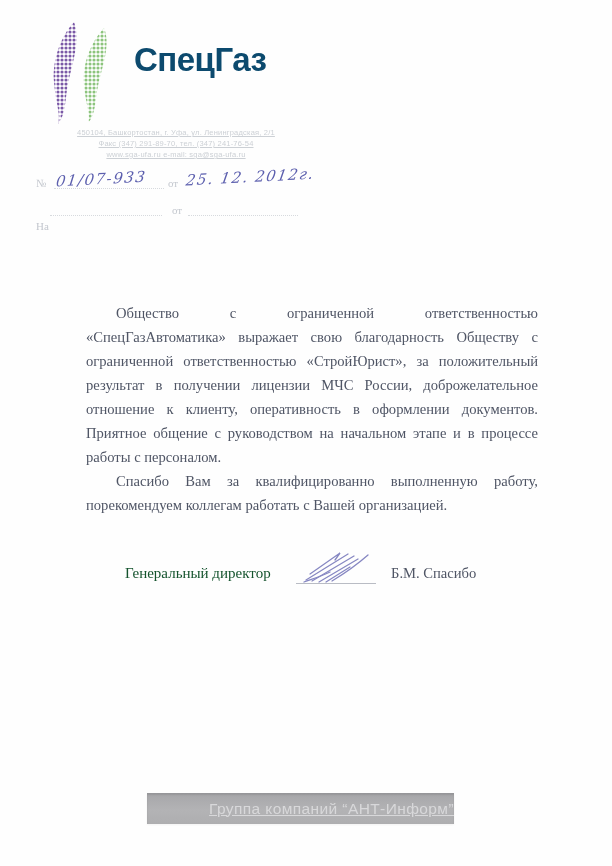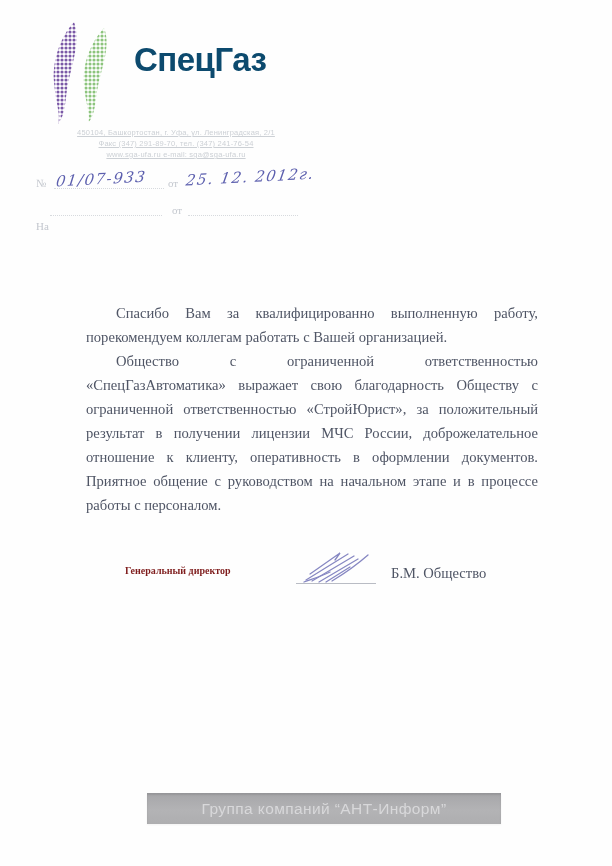--- a/index.html
+++ b/index.html
@@ -59,33 +59,33 @@
   
   .body-text {
     position: absolute; left: 86px; top: 301px; width: 452px;
     color: #4f5565; font-size: 14.6px; line-height: 24px;
     text-align: justify;
   }
   .body-text p { margin: 0; text-indent: 30px; }
 
   
   .sig-row { position: absolute; left: 125px; top: 552px; width: 400px; height: 45px; }
-  .sig-title { position: absolute; left: 0; top: 13px; font-size: 10px; color: #7f1d1d; font-weight: bold; }
+  .sig-title { position: absolute; left: 0; top: 13px; font-size: 15px; color: #14532d; }
   .sig-scribble { position: absolute; left: 177px; top: -6px; }
   .sig-line { position: absolute; left: 171px; top: 31px; width: 80px; height: 1px; background: #b9bcc4; }
   .sig-name { position: absolute; left: 266px; top: 13px; font-size: 14.6px; color: #4f5565; }
 
   
   .footer-bar {
-    position: absolute; left: 147px; top: 793px; width: 354px; height: 31px;
+    position: absolute; left: 147px; top: 793px; width: 307px; height: 31px;
     background: linear-gradient(#a6a6a9, #b3b3b5 55%, #aeaeb0);
     box-shadow: inset 0 2px 2px rgba(0,0,0,0.10), 0 1px 2px rgba(0,0,0,0.05);
-    display: flex; align-items: center; justify-content: center;
+    display: flex; align-items: center; justify-content: flex-end;
     font-family: "Liberation Sans", sans-serif;
-    font-size: 15.5px; letter-spacing: 0.4px; color: #d8d8da;
+    font-size: 15.5px; letter-spacing: 0.4px; color: #d8d8da; text-decoration: underline;
   }
 </style>
 </head>
 <body>
 
 <div class="page">
 
   <div class="logo">
     <svg class="logo-flames" width="66" height="102" viewBox="0 0 66 102" aria-hidden="true">
       <defs>
@@ -117,38 +117,38 @@
     <span class="ref-label lbl-ot1">от</span>
     <span class="hand hand-date">25. 12. 2012г.</span>
 
     <span class="ref-label lbl-na">На</span>
     <span class="leader lead-2"></span>
     <span class="ref-label lbl-ot2">от</span>
     <span class="leader lead-3"></span>
   </div>
 
   <div class="body-text">
+    <p>Общество с ограниченной ответственностью «СпецГазАвтоматика» выражает свою благодарность Обществу с ограниченной ответственностью «СтройЮрист», за положительный результат в получении лицензии МЧС России, доброжелательное отношение к клиенту, оперативность в  оформлении документов. Приятное общение с руководством на начальном этапе и в процессе работы с персоналом.</p>
     <p>Спасибо Вам за квалифицированно выполненную работу, порекомендуем коллегам работать с Вашей организацией.</p>
-    <p>Общество с ограниченной ответственностью «СпецГазАвтоматика» выражает свою благодарность Обществу с ограниченной ответственностью «СтройЮрист», за положительный результат в получении лицензии МЧС России, доброжелательное отношение к клиенту, оперативность в  оформлении документов. Приятное общение с руководством на начальном этапе и в процессе работы с персоналом.</p>
   </div>
 
   <div class="sig-row">
     <span class="sig-title">Генеральный директор</span>
     <svg class="sig-scribble" width="70" height="40" viewBox="0 0 70 40" aria-hidden="true">
       <g stroke="#7273b8" stroke-width="1.3" stroke-linecap="round" fill="none" opacity="0.85">
         <path d="M4 34 L46 8"></path>
         <path d="M10 35 L52 10"></path>
         <path d="M17 36 L56 13"></path>
         <path d="M24 36 L48 21"></path>
         <path d="M8 28 L38 7 L33 14"></path>
         <path d="M30 35 C 45 26, 58 16, 66 9"></path>
         <path d="M2 36 C 10 33, 20 30, 28 26"></path>
       </g>
     </svg>
     <span class="sig-line"></span>
-    <span class="sig-name">Б.М. Общество</span>
+    <span class="sig-name">Б.М. Спасибо</span>
   </div>
 
   <div class="footer-bar">
     <span>Группа компаний “АНТ-Информ”</span>
   </div>
 
 </div>
 
 </body></html>

